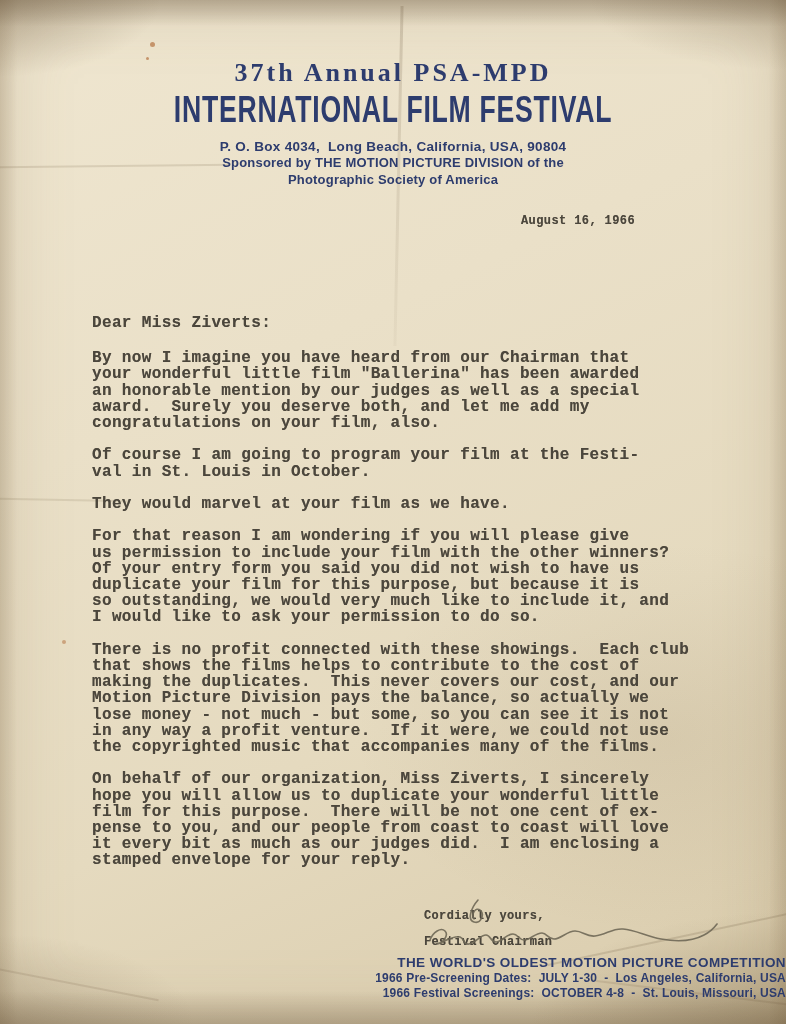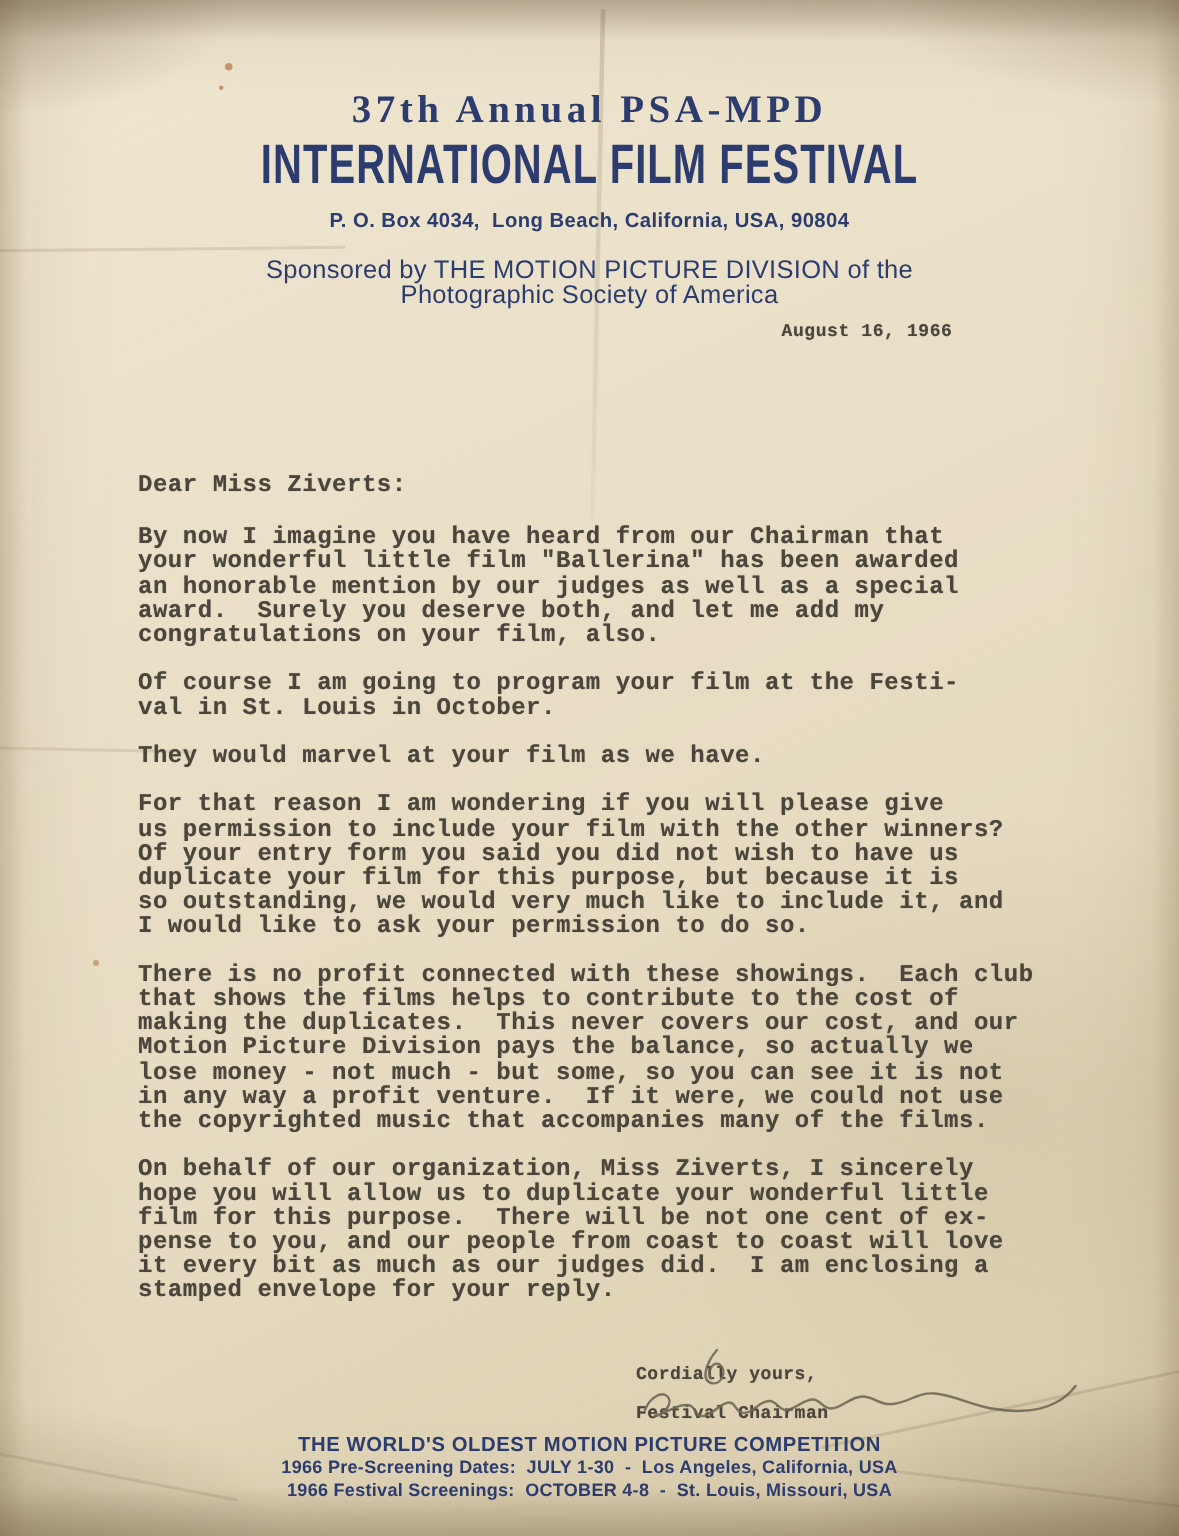--- a/index.html
+++ b/index.html
@@ -35,39 +35,39 @@
   .dot1{left:150px;top:42px;width:5px;height:5px;}
   .dot2{left:146px;top:57px;width:3px;height:3px;}
   .dot3{left:62px;top:640px;width:4px;height:4px;opacity:.5;}
 
   
   .letterhead{position:absolute;left:0;top:58px;width:100%;text-align:center;color:#2d3c6e;}
   .lh-line1{font-family:"Liberation Serif",serif;font-weight:700;font-size:26px;letter-spacing:3px;}
   .lh-line2{font-family:"Liberation Sans",sans-serif;font-weight:700;font-size:37px;letter-spacing:1px;
     transform:scaleX(.72);transform-origin:50% 50%;margin-top:1px;white-space:nowrap;}
   .lh-addr{font-size:13.5px;font-weight:700;letter-spacing:.3px;margin-top:8px;white-space:pre;}
-  .lh-sponsor{font-size:17px;font-weight:400;margin-top:17px;line-height:17px;letter-spacing:.2px;}
+  .lh-sponsor{font-size:13px;font-weight:700;line-height:17px;letter-spacing:.2px;}
 
   
   .tw{font-family:"Liberation Mono","DejaVu Sans Mono",monospace;font-weight:700;
       color:#4b463c;text-shadow:0 0 .6px rgba(75,70,60,.55);}
   .date{position:absolute;left:521px;top:214px;font-size:12px;letter-spacing:.4px;}
   .body-block{position:absolute;left:92px;top:283px;width:640px;font-size:16px;line-height:16.2px;letter-spacing:.35px;margin-top:32px;}
   .salutation{margin:0 0 19px 0;white-space:pre;}
   .paras p{margin:0 0 16.2px 0;white-space:pre;}
 
   
   .closing{position:absolute;left:424px;top:908px;font-size:12px;line-height:16.2px;letter-spacing:.35px;}
   .valediction{white-space:pre;}
   .sig-title{white-space:pre;margin-top:10px;}
   .signature{position:absolute;left:-12px;top:-12px;width:320px;height:58px;}
   .sr-only{position:absolute;width:1px;height:1px;overflow:hidden;clip:rect(0 0 0 0);white-space:nowrap;}
 
   
-  .footer{position:absolute;left:0;top:955px;width:100%;text-align:center;color:#2d3c6e;}
+  .footer{position:absolute;left:0;top:955px;width:100%;text-align:right;color:#2d3c6e;}
   .f-line1{font-size:13.5px;font-weight:700;letter-spacing:.4px;}
   .f-line2,.f-line3{font-size:12px;font-weight:600;margin-top:1px;letter-spacing:.2px;white-space:pre;}
 </style>
 </head>
 <body>
 
 <div class="page">
   <div class="texture"></div>
   <div class="crease crease-v"></div>
   <div class="crease crease-h1"></div>

